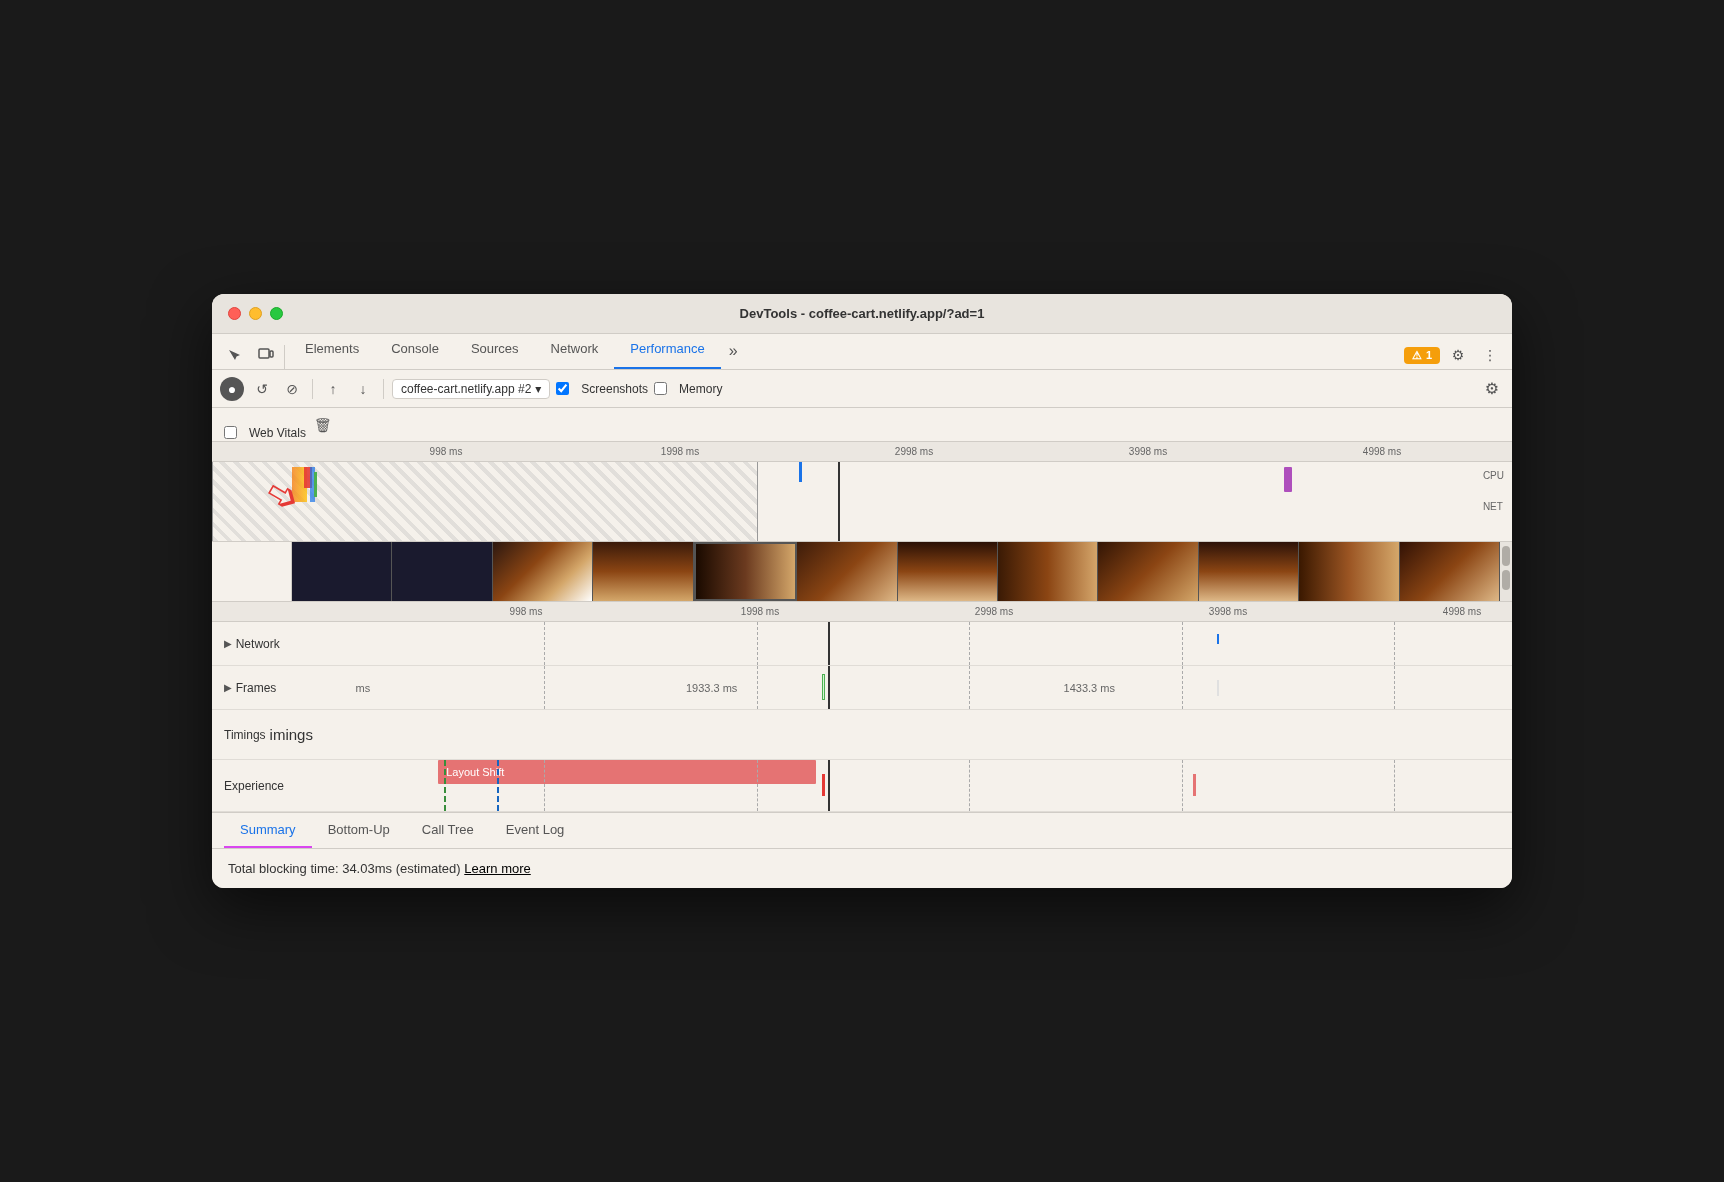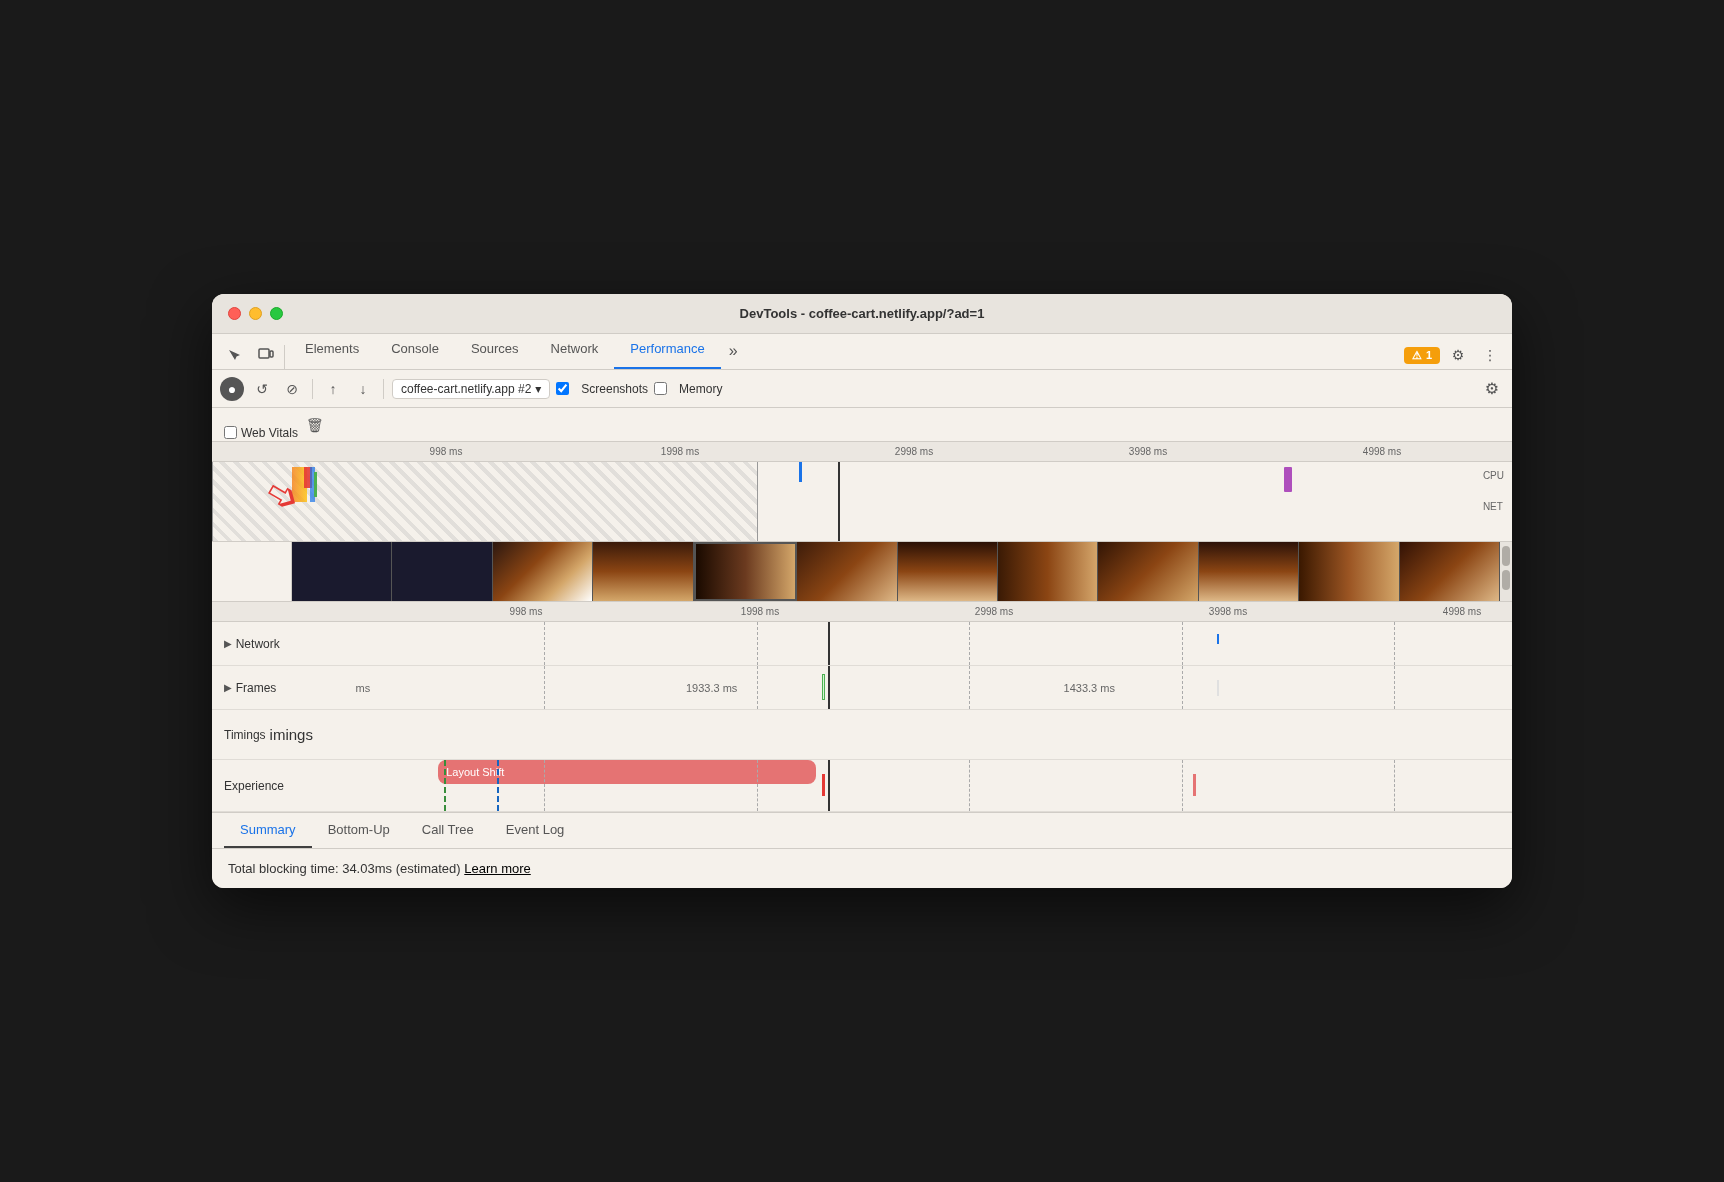--- a/index.html
+++ b/index.html
@@ -181,21 +181,21 @@
       padding: 4px 12px;
       display: flex;
       align-items: center;
       gap: 8px;
       border-bottom: 1px solid #d0ccc6;
       height: 34px;
     }
     .web-vitals-cb {
       display: flex;
       align-items: center;
-      gap: 4px;
+      gap: 12px;
       font-size: 12px;
       color: #333;
       margin-top: 16px;
     }
     .trash-icon {
       font-size: 14px;
       color: #555;
       cursor: pointer;
     }
     .timeline-container {
@@ -338,21 +338,21 @@
       height: 52px;
       border-bottom: 1px solid #e0dcd6;
       display: flex;
       align-items: center;
       position: relative;
     }
     .layout-shift-bar {
       position: absolute;
       height: 24px;
       background: #e57373;
-      border-radius: 8px;
+      border-radius: 1px;
       display: flex;
       align-items: center;
       padding: 0 8px;
       font-size: 11px;
       color: white;
       font-weight: 500;
     }
     .vertical-line {
       position: absolute;
       top: 0;
@@ -382,21 +382,21 @@
       font-size: 13px;
       color: #555;
       cursor: pointer;
       border-bottom: 2px solid transparent;
       height: 36px;
       display: flex;
       align-items: center;
     }
     .bottom-tab.active {
       color: #1a73e8;
-      border-bottom: 2px solid #404040;
+      border-bottom: 2px solid #d946ef;
     }
     .status-bar {
       background: #f5f1eb;
       padding: 12px 16px;
       font-size: 13px;
       color: #333;
       border-top: 1px solid #d0ccc6;
     }
     .learn-more {
       color: #000000;

